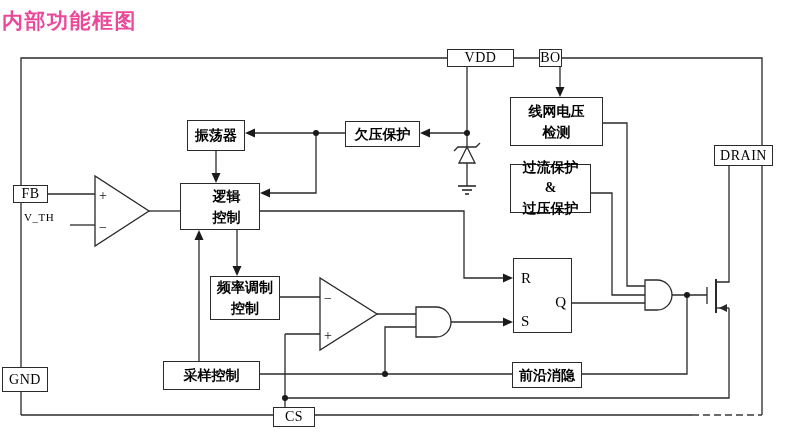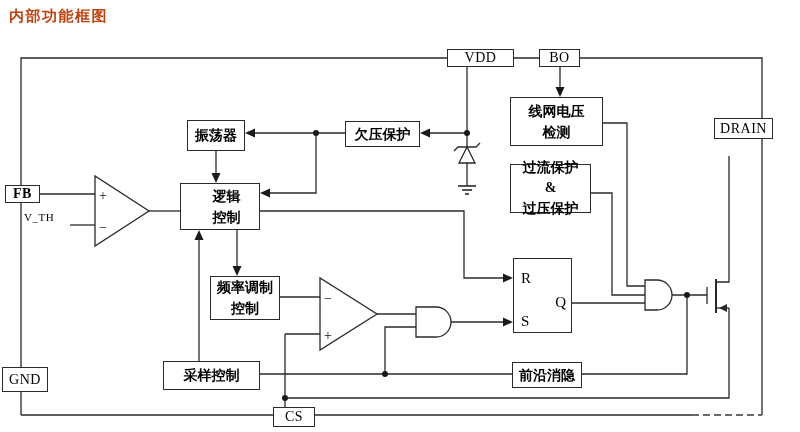--- a/index.html
+++ b/index.html
@@ -1,19 +1,19 @@
 <!DOCTYPE html>
 <html><head>
 <meta charset="utf-8">
 <style>
   html,body { margin:0; padding:0; background:#fff; }
   .stage { position:relative; width:800px; height:432px; background:#ffffff; overflow:hidden;
            font-family:"Liberation Serif", serif; color:#000; }
-  .title { position:absolute; left:9px; top:7px; font-family:"Liberation Sans", sans-serif;
-           font-weight:bold; font-size:15px; letter-spacing:1.5px; color:#c2410c; }
+  .title { position:absolute; left:2px; top:7px; font-family:"Liberation Sans", sans-serif;
+           font-weight:bold; font-size:21px; letter-spacing:1.5px; color:#ec4899; }
   .wiring { position:absolute; left:0; top:0; }
   .box { position:absolute; background:#fff; border:1.3px solid #2a2a2a; box-sizing:border-box;
          display:flex; align-items:center; justify-content:center; text-align:center; }
   .pin   { font-size:14px; letter-spacing:0.5px; }
   .block { font-size:14px; line-height:1.5; white-space:pre-line;font-weight:bold; }
   .ff span { position:absolute; font-size:15px; }
   .vth { position:absolute; font-size:11px; letter-spacing:0.5px; }
 </style>
 </head>
 <body>
@@ -108,23 +108,23 @@
       <polygon points="216,183 211.5,173 220.5,173"></polygon>
       <polygon points="237,276 232.5,266 241.5,266"></polygon>
       <polygon points="199,230 194.5,240 203.5,240"></polygon>
       <polygon points="560,97 555.5,87 564.5,87"></polygon>
       <polygon points="513,278 503,273.5 503,282.5"></polygon>
       <polygon points="513,322 503,317.5 503,326.5"></polygon>
     </g>
   </svg>
 
   <div class="box pin" style="left:447px; top:49px; width:67px; height:18px;">VDD</div>
-  <div class="box pin" style="left:539px; top:49px; width:41px; height:18px;">BO</div>
-  <div class="box pin" style="left:714px; top:118px; width:59px; height:21px;">DRAIN</div>
-  <div class="box pin" style="left:5px; top:185px; width:35px; height:18px;font-weight:bold;">FB</div>
+  <div class="box pin" style="left:539px; top:49px; width:23px; height:18px;">BO</div>
+  <div class="box pin" style="left:714px; top:145px; width:59px; height:21px;">DRAIN</div>
+  <div class="box pin" style="left:13px; top:185px; width:35px; height:18px;">FB</div>
   <div class="box pin" style="left:2px; top:367px; width:46px; height:25px;">GND</div>
   <div class="box pin" style="left:273px; top:407px; width:42px; height:20px;">CS</div>
 
   <div class="box block" style="left:187px; top:120px; width:58px; height:31px;">振荡器</div>
   <div class="box block" style="left:345px; top:121px; width:75px; height:26px;">欠压保护</div>
   <div class="box block" style="left:510px; top:97px; width:93px; height:49px;">线网电压
 检测</div>
   <div class="box block" style="left:510px; top:164px; width:81px; height:49px; line-height:1.45;">过流保护
 &amp;
 过压保护</div>

